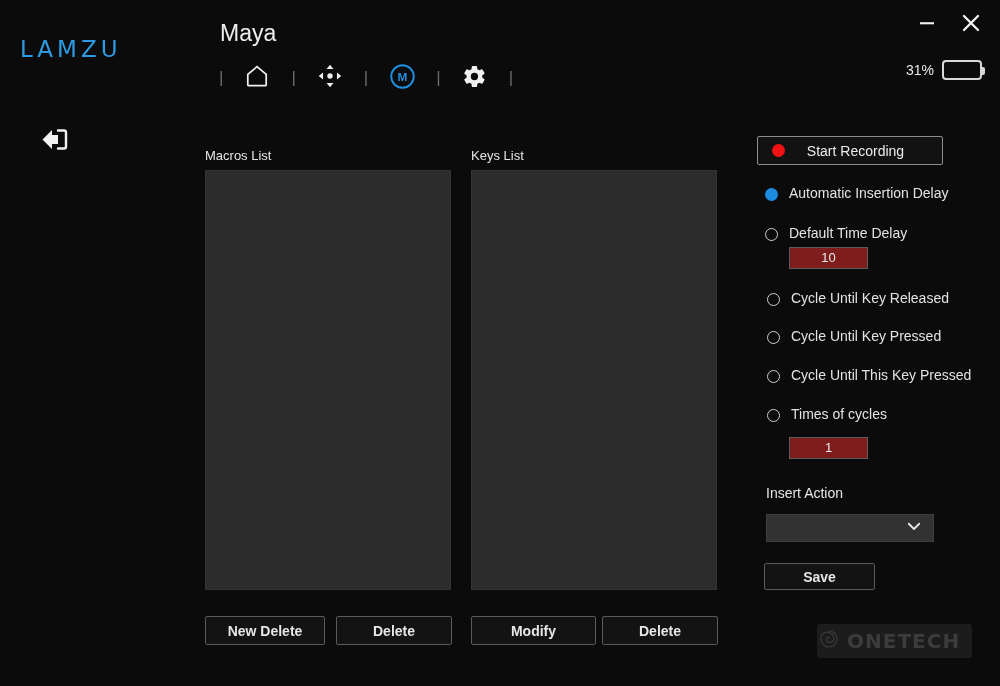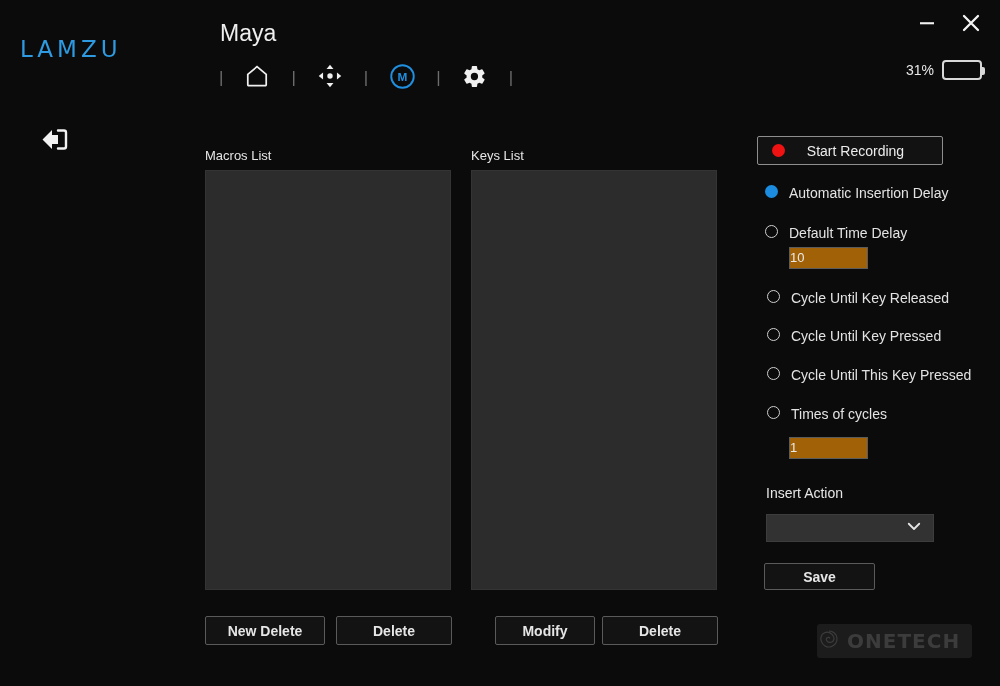--- a/index.html
+++ b/index.html
@@ -74,52 +74,52 @@
   .keys-box   { left: 471px; top: 170px; width: 246px; height: 420px; }
 
   .btn {
     background: #131313; border: 1px solid #5a5a5a; color: #e6e6e6;
     font-size: 14px; font-family: "Liberation Sans", sans-serif;
     cursor: pointer; border-radius: 2px; font-weight: bold;
   }
   .bottom-btn { position: absolute; top: 616px; height: 29px; }
   .b-newmacro { left: 205px; width: 120px; }
   .b-del1     { left: 336px; width: 116px; }
-  .b-modify   { left: 495px; width: 100px; }
+  .b-modify   { left: 471px; width: 125px; }
   .b-del2     { left: 602px; width: 116px; }
 
   
   .rec-btn {
     position: absolute; left: 757px; top: 136px; width: 186px; height: 29px;
     background: #121212; border: 1px solid #8e8e8e; border-radius: 2px;
     display: flex; align-items: center; cursor: pointer;
   }
   .rec-dot { width: 13px; height: 13px; border-radius: 50%; background: #ee1212; margin-left: 14px; }
   .rec-label { flex: 1; text-align: center; font-size: 14px; color: #ececec; padding-right: 16px; }
 
-  .opt-row { position: absolute; display: flex; align-items: flex-start; cursor: pointer; }
+  .opt-row { position: absolute; display: flex; align-items: flex-end; cursor: pointer; }
   .radio {
     width: 13px; height: 13px; border-radius: 50%;
     border: 1.5px solid #cfcfcf; background: transparent;
     flex: 0 0 auto;
   }
   .radio.sel { border: none; background: #1b8ce0; width: 13px; height: 13px; }
   .opt-text { font-size: 14px; color: #e3e3e3; margin-left: 11px; white-space: nowrap; }
 
   .r1 { left: 765px; top: 185px; }
   .r2 { left: 765px; top: 225px; }
   .r3 { left: 767px; top: 290px; }
   .r4 { left: 767px; top: 328px; }
   .r5 { left: 767px; top: 367px; }
   .r6 { left: 767px; top: 406px; }
 
   .numbox {
     position: absolute; left: 789px; width: 79px; height: 22px;
-    background: #a16207; border: 1px solid #5c5c5c;
-    color: #e9e9e9; font-size: 13px; text-align: left; line-height: 20px;
+    background: #7f1d1d; border: 1px solid #5c5c5c;
+    color: #e9e9e9; font-size: 13px; text-align: center; line-height: 20px;
     font-family: "Liberation Sans", sans-serif;
   }
   .numbox.delay  { top: 247px; }
   .numbox.cycles { top: 437px; }
 
   .insert-label { position: absolute; left: 766px; top: 485px; font-size: 14px; color: #e6e6e6; }
   .dropdown {
     position: absolute; left: 766px; top: 514px; width: 168px; height: 28px;
     background: #323232; border: 1px solid #3d3d3d; cursor: pointer;
     display: flex; align-items: center; justify-content: flex-end; padding-right: 10px;

